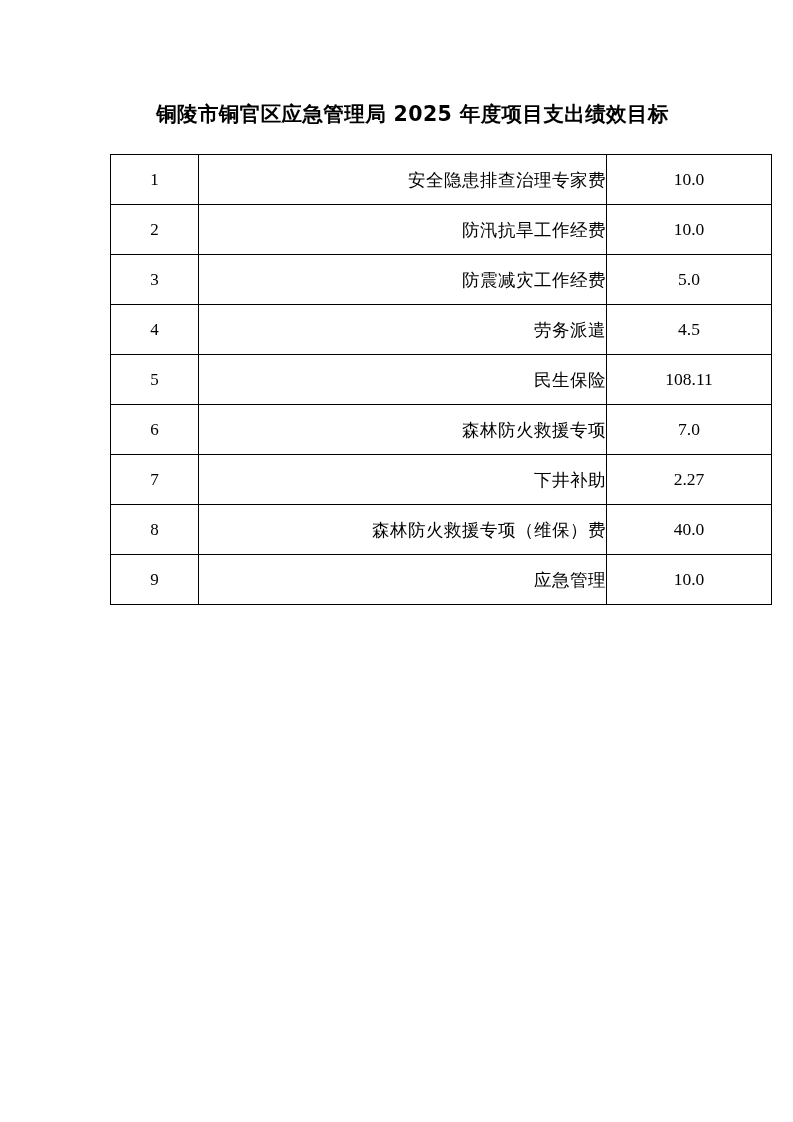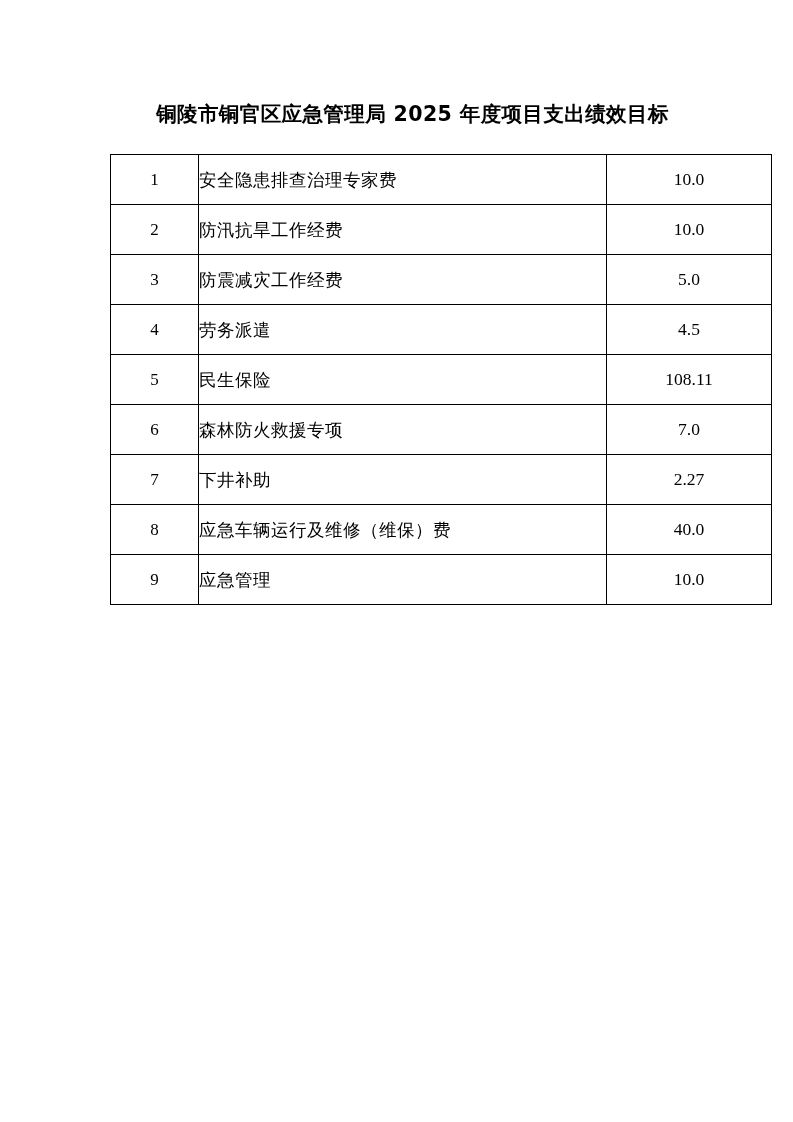--- a/index.html
+++ b/index.html
@@ -65,21 +65,21 @@
   }
   .row-cell {
     height: 50px;
   }
   .cell-index {
     text-align: center;
     font-size: 17px;
     font-family: "Liberation Serif", serif;
   }
   .cell-name {
-    text-align: left;
+    text-align: right;
     padding-left: 10px;
     font-size: 17.5px;
     font-family: "DejaVu Serif", serif;
     letter-spacing: 0.5px;
   }
   .cell-amount {
     text-align: center;
     padding-right: 8px;
     font-size: 17.5px;
     font-family: "Liberation Serif", serif;
@@ -143,21 +143,21 @@
         <td class="cell-name">森林防火救援专项</td>
         <td class="cell-amount">7.0</td>
       </tr>
       <tr class="row-cell">
         <td class="cell-index">7</td>
         <td class="cell-name">下井补助</td>
         <td class="cell-amount">2.27</td>
       </tr>
       <tr class="row-cell">
         <td class="cell-index">8</td>
-        <td class="cell-name">应急车辆运行及维修（维保）费</td>
+        <td class="cell-name">森林防火救援专项（维保）费</td>
         <td class="cell-amount">40.0</td>
       </tr>
       <tr class="row-cell">
         <td class="cell-index">9</td>
         <td class="cell-name">应急管理</td>
         <td class="cell-amount">10.0</td>
       </tr>
     </tbody>
   </table>
 

